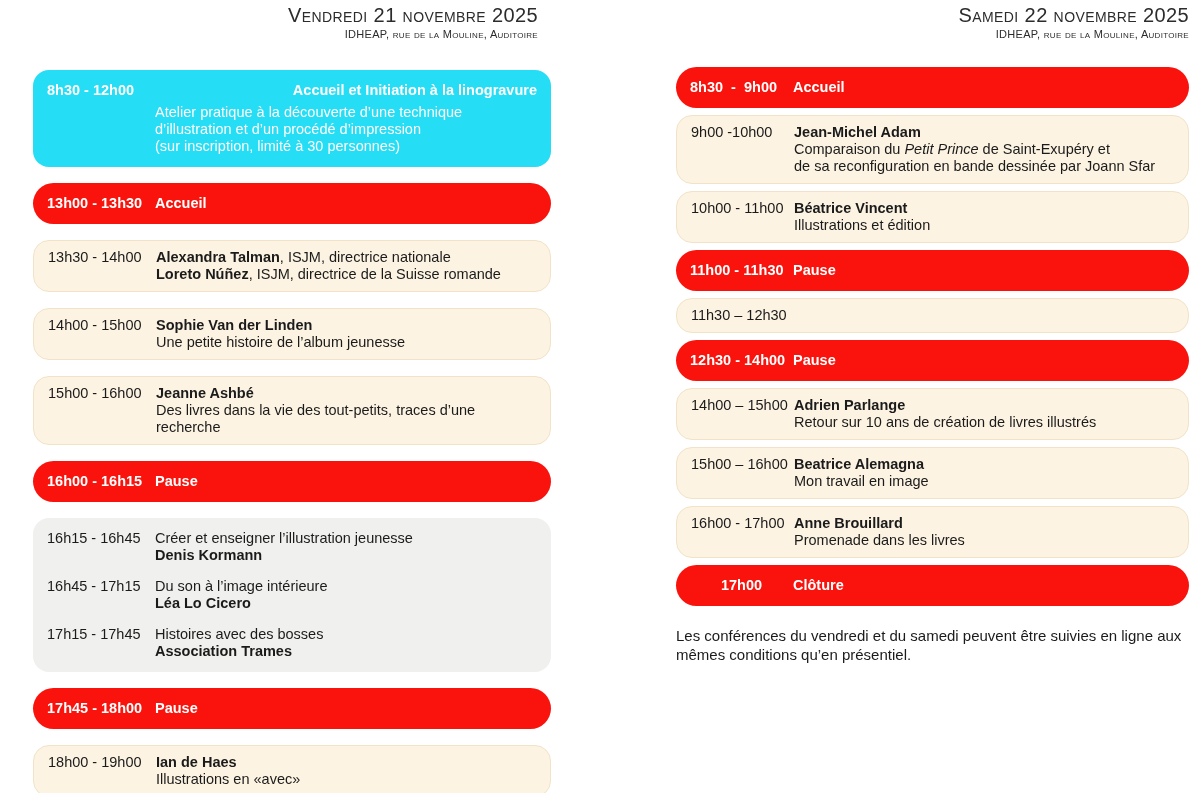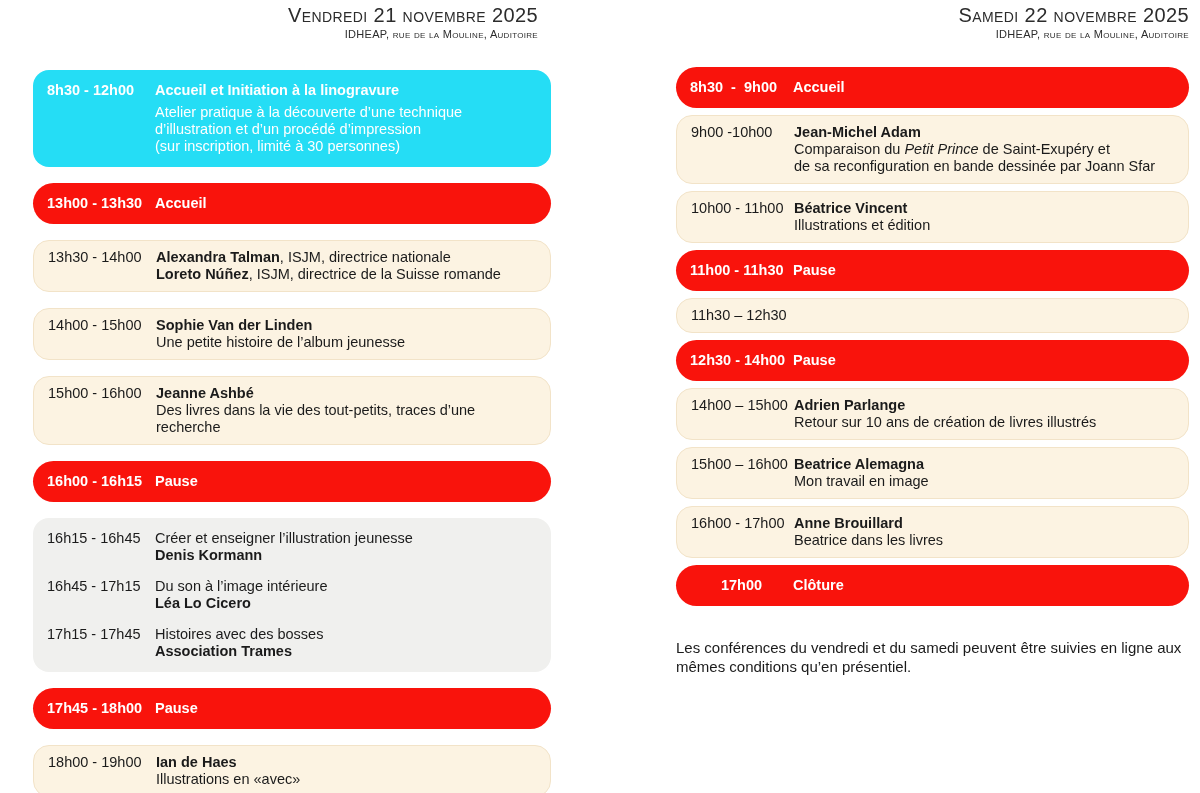--- a/index.html
+++ b/index.html
@@ -35,23 +35,23 @@
   .block-gray  { background:#f0f0ee; padding:12px 14px; }
   .block-gray .row { margin-bottom:14px; }
   .block-gray .row:last-child { margin-bottom:0; }
 
   .block-red  { background:#f9130c; color:#ffffff; border-radius:21px;
     min-height:41px; display:flex; align-items:center; padding:0 14px; font-weight:700; }
   .block-red .row { width:100%; }
 
   .block-cyan { background:#25ddf5; color:#ffffff; padding:12px 14px; }
   .block-cyan .time { font-weight:700; }
-  .block-cyan .line-title { font-weight:700; margin-bottom:5px; }
-
-  .footer { margin-top:32px; font-size:15px; line-height:19px; color:#1b1b1b; }
+  .block-cyan .line-title { font-weight:700; margin-bottom:5px;text-align:right; }
+
+  .footer { margin-top:20px; font-size:15px; line-height:19px; color:#1b1b1b; }
 </style>
 </head>
 <body>
 
 <div class="page">
 
   <div class="col col-left">
     <div class="header">
       <div class="title">Vendredi 21 novembre 2025</div>
       <div class="subtitle">IDHEAP, rue de la Mouline, Auditoire</div>
@@ -224,21 +224,21 @@
               <div class="line"><span class="b">Beatrice Alemagna</span></div>
               <div class="line"><span>Mon travail en image</span></div>
             </div>
           </div>
         </div>
         <div class="block block-cream">
           <div class="row">
             <div class="time">16h00 - 17h00</div>
             <div class="content">
               <div class="line"><span class="b">Anne Brouillard</span></div>
-              <div class="line"><span>Beatrice dans les livres</span></div>
+              <div class="line"><span>Promenade dans les livres</span></div>
             </div>
           </div>
         </div>
         <div class="block block-red">
           <div class="row">
             <div class="time time-center">17h00</div>
             <div class="content">
               <div class="line"><span class="b">Clôture</span></div>
             </div>
           </div>

